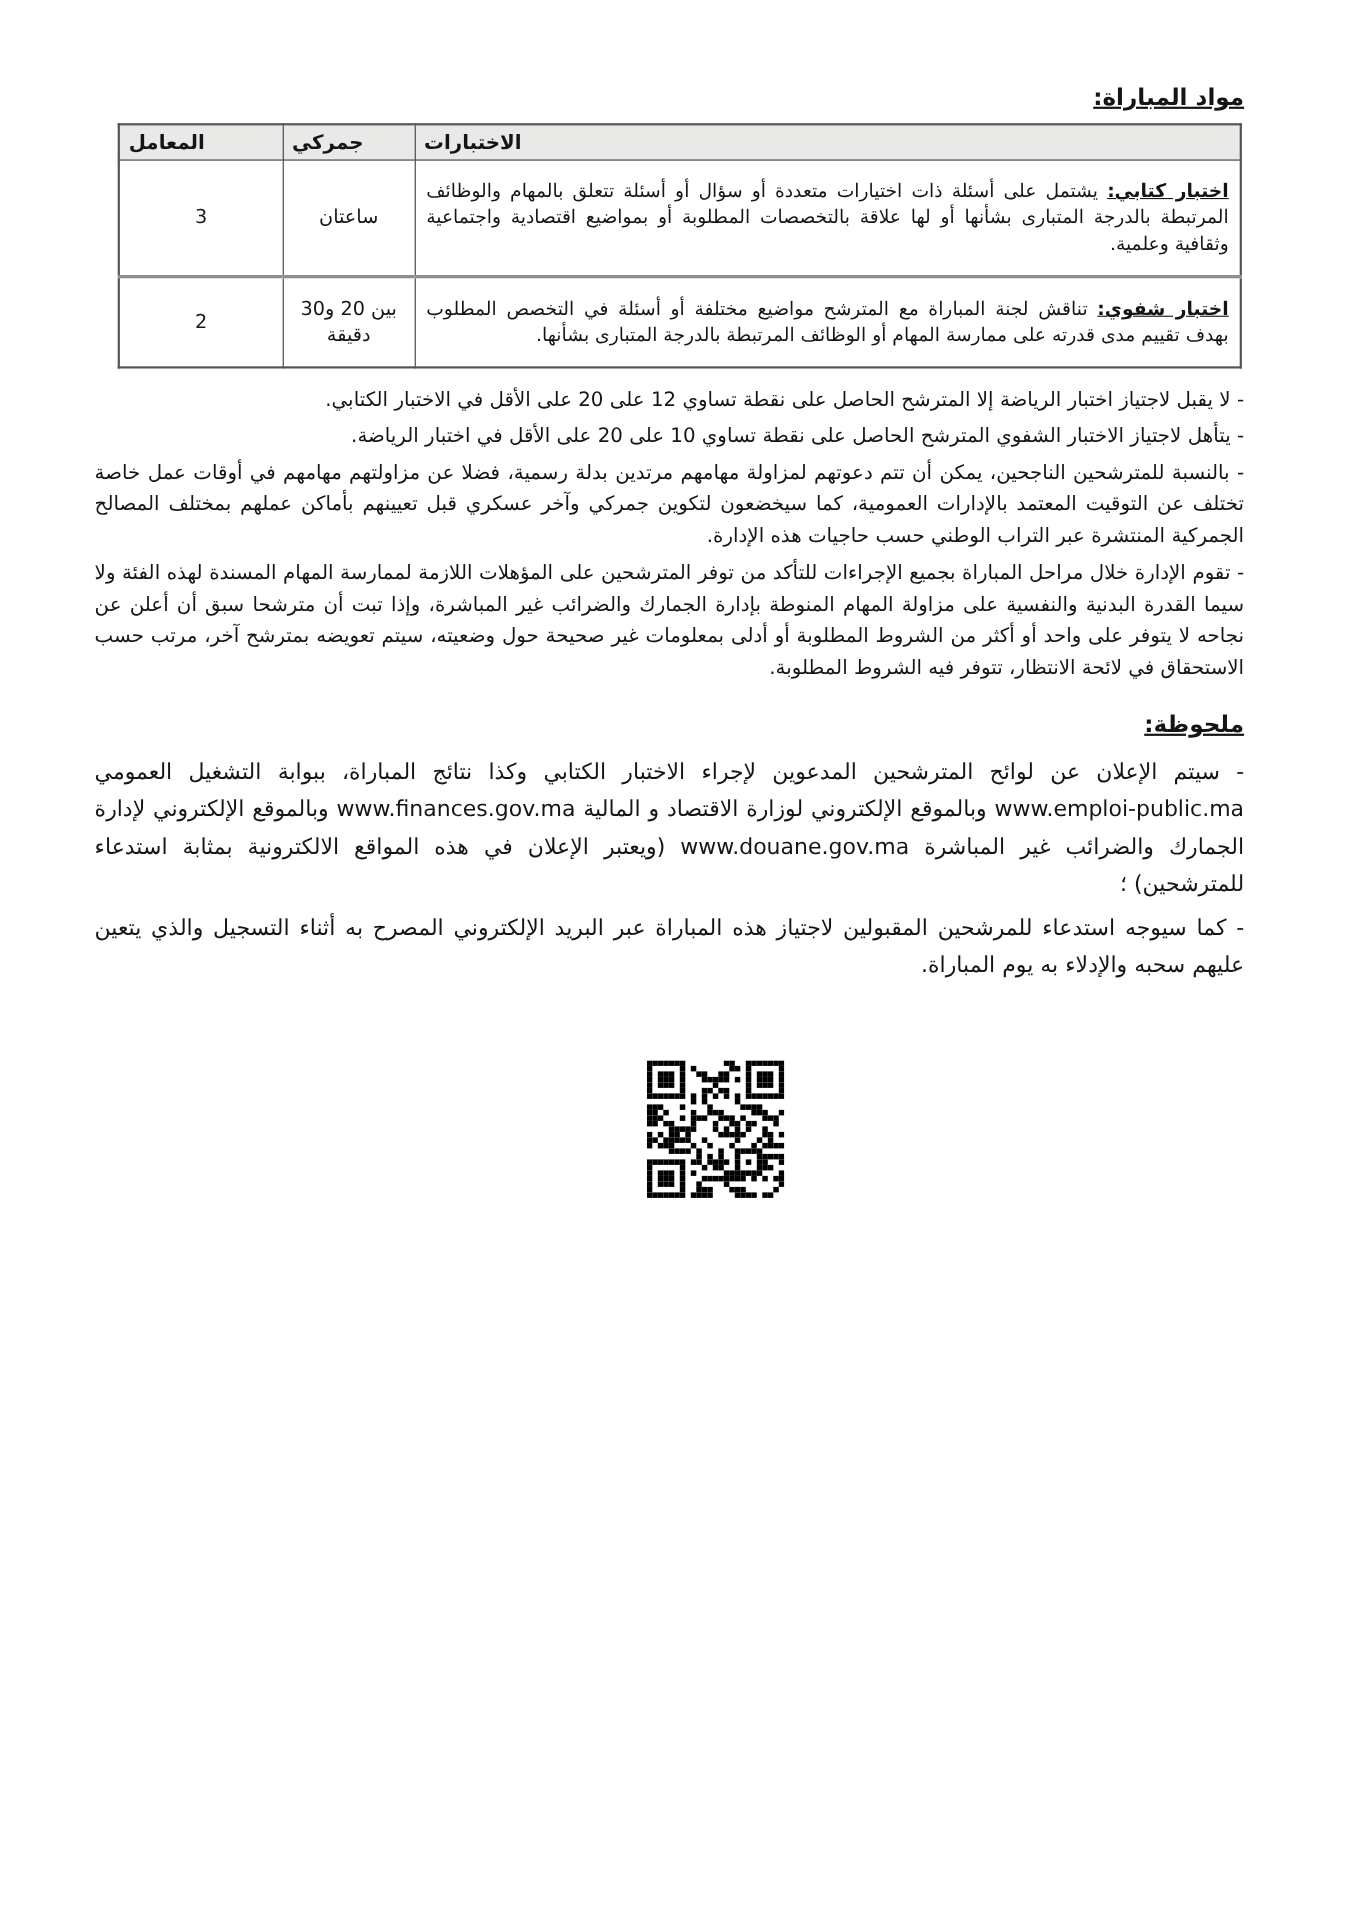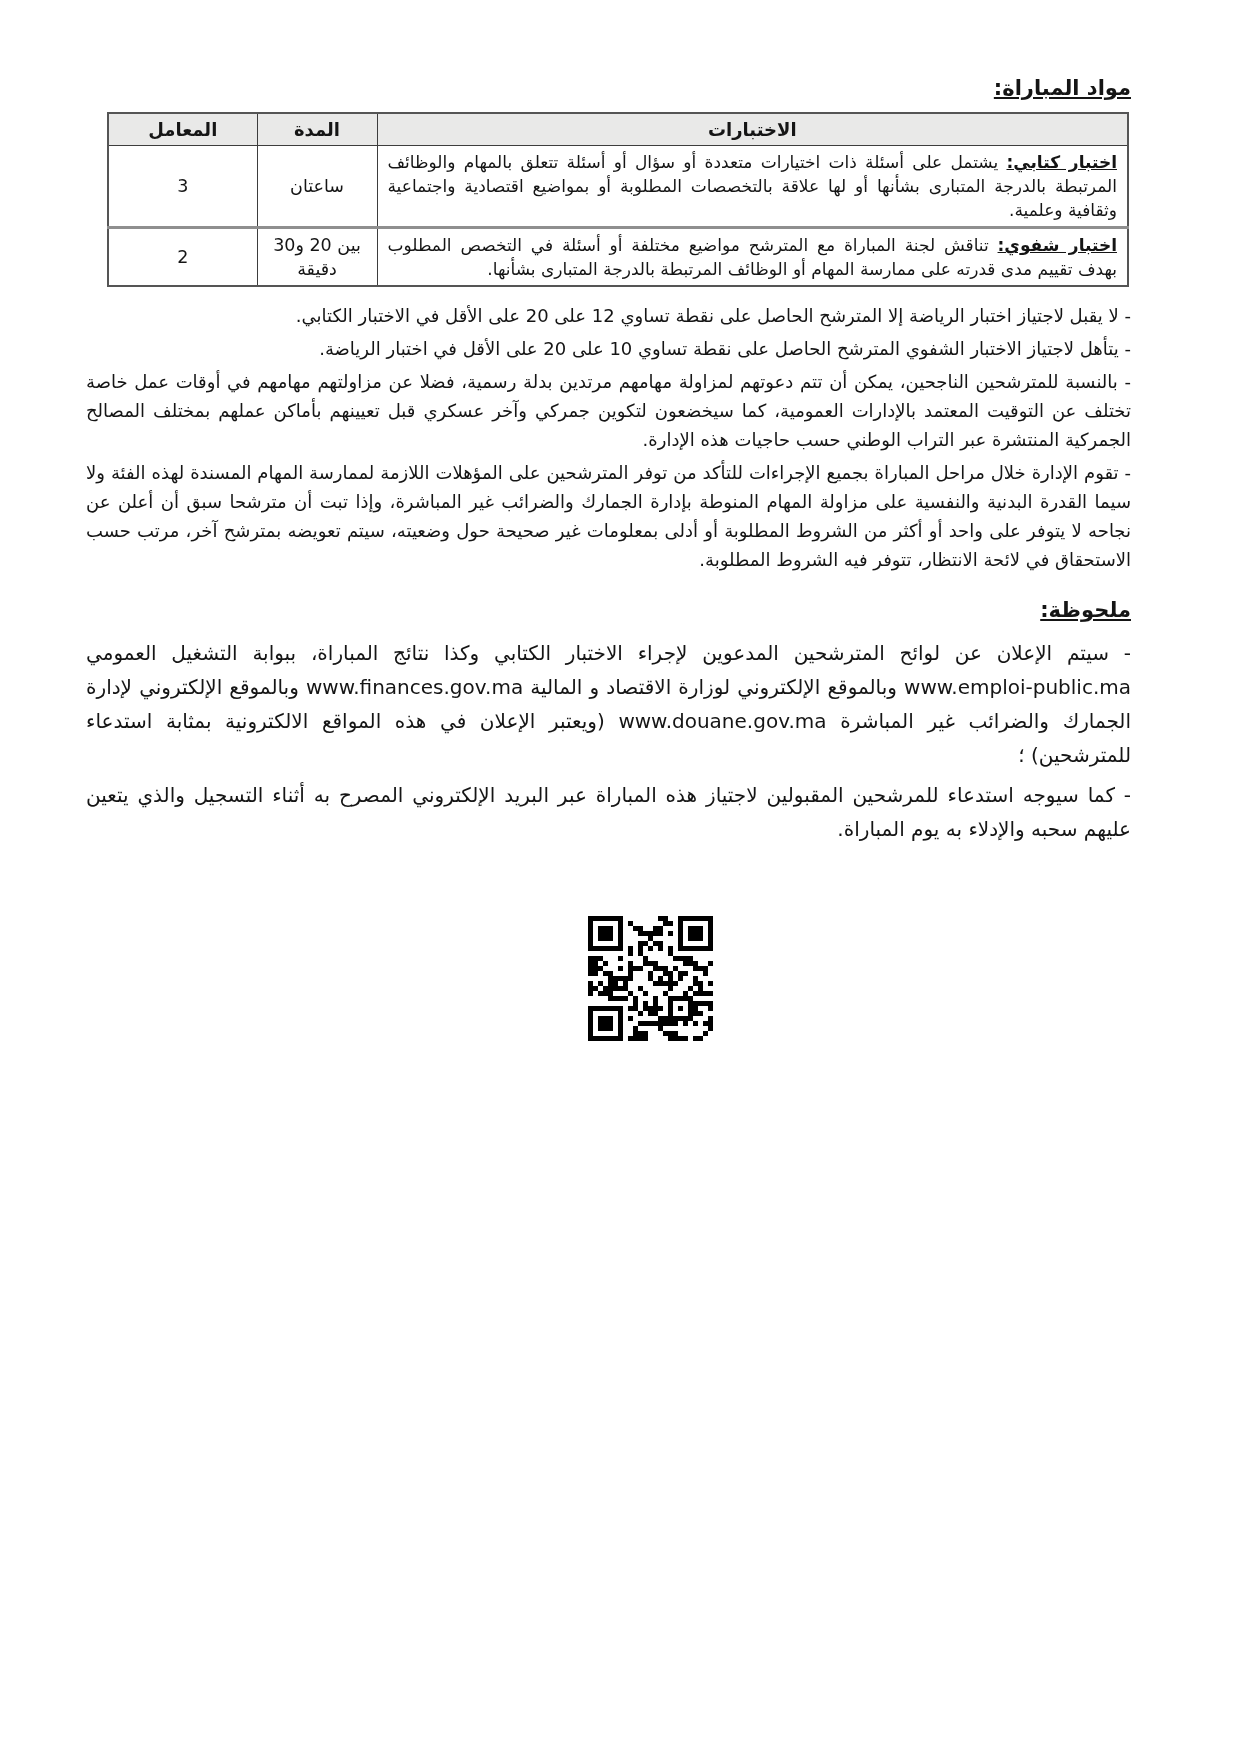--- a/index.html
+++ b/index.html
@@ -25,26 +25,26 @@
     border-collapse: collapse;
     table-layout: fixed;
     width: 1020px;
     margin: 0 2px 14px auto;
     border: 2px solid #555;
   }
   table.exam th, table.exam td { border: 1px solid #3d3d3d; }
   table.exam thead th {
     background: #e9e9e8;
     font-size: 18px; font-weight: bold;
-    text-align: center; padding: 5px 8px;
+    text-align: left; padding: 5px 8px;
   }
   td.tests-cell {
     font-size: 17px; line-height: 24px;
     text-align: justify; text-align-last: right;
-    padding: 4px 10px; vertical-align: top;
+    padding: 16px 10px; vertical-align: top;
   }
   td.mid-cell {
     text-align: center; vertical-align: middle;
     font-size: 17.5px; line-height: 24px; padding: 4px 8px;
   }
   tr.row-sport td { height: 46px; }
   tr.row-oral td { border-top: 3px solid #8f8f8f; }
   .test-title { font-weight: bold; text-decoration: underline; }
 
   .bullets p {
@@ -79,21 +79,21 @@
 
     <table class="exam">
       <colgroup>
         <col style="width:751px">
         <col style="width:120px">
         <col style="width:149px">
       </colgroup>
       <thead>
         <tr>
           <th>الاختبارات</th>
-          <th>المدة</th>
+          <th>جمركي</th>
           <th>المعامل</th>
         </tr>
       </thead>
       <tbody>
         <tr class="row-written">
           <td class="tests-cell">
             <span class="test-title">اختبار كتابي:</span>
             <span>يشتمل على أسئلة ذات اختيارات متعددة أو سؤال أو أسئلة تتعلق بالمهام والوظائف المرتبطة بالدرجة المتبارى بشأنها أو لها علاقة بالتخصصات المطلوبة أو بمواضيع اقتصادية واجتماعية وثقافية وعلمية.</span>
           </td>
           <td class="mid-cell">ساعتان</td>

